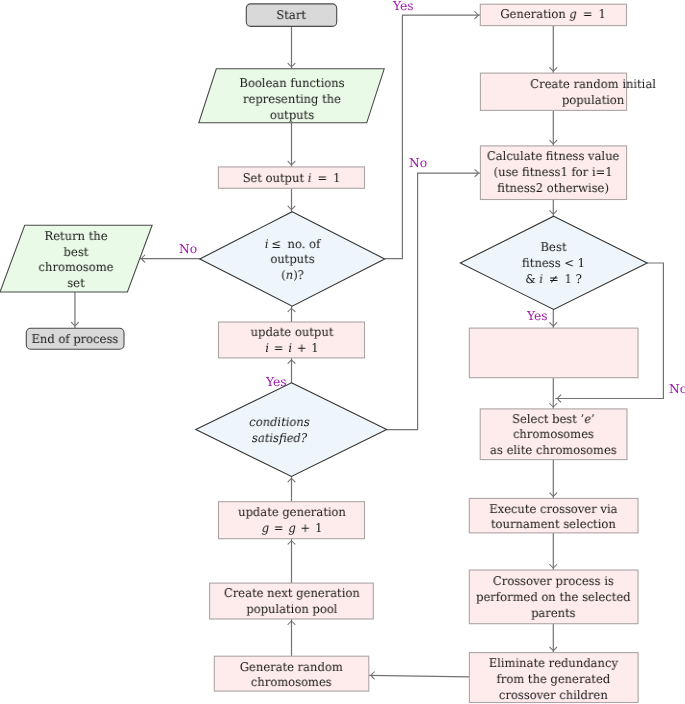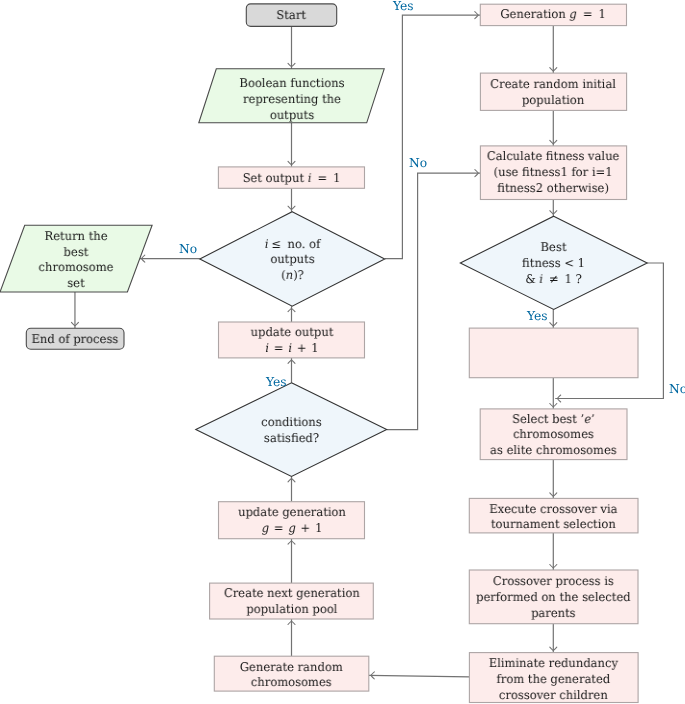--- a/index.html
+++ b/index.html
@@ -3,21 +3,21 @@
 <meta charset="utf-8">
 <style>
   html,body{margin:0;padding:0;background:#ffffff;}
   #page{position:relative;width:685px;height:704px;background:#ffffff;overflow:hidden;
         font-family:"DejaVu Serif",serif;-webkit-font-smoothing:antialiased;text-rendering:geometricPrecision;}
   svg.layer{position:absolute;left:0;top:0;width:685px;height:704px;}
   .tx{position:absolute;display:flex;flex-direction:column;align-items:center;justify-content:center;
       text-align:center;font-size:12px;line-height:15.75px;color:#161616;white-space:nowrap;}
   .tx>div,.tx>span{display:block;width:100%;transform:scaleX(0.962) translateZ(0);}
   .lbl,.tx{will-change:transform;}
-  .lbl{position:absolute;font-size:12.3px;line-height:12px;color:#0369a1;white-space:nowrap;}
+  .lbl{position:absolute;font-size:12.3px;line-height:12px;color:#a21caf;white-space:nowrap;}
   i.mi{font-style:italic;}
 </style>
 </head>
 <body>
 
 <div id="page">
 
 <svg class="layer" viewBox="0 0 685 704" xmlns="http://www.w3.org/2000/svg">
   <defs>
     <marker id="ah" markerWidth="12" markerHeight="12" refX="7.4" refY="6" orient="auto" markerUnits="userSpaceOnUse">
@@ -104,21 +104,21 @@
 
 <div class="tx" style="left:26.3px;top:329.2px;width:97.7px;height:21.1px;">
   <span>End of process</span>
 </div>
 
 <div class="tx" style="left:218.5px;top:323.3px;width:146px;height:35.9px;">
   <div>update output</div>
   <div><i class="mi">i</i><span>  =  </span><i class="mi">i</i><span>  +  1</span></div>
 </div>
 
-<div class="tx" style="left:196px;top:383.8px;width:191px;height:93.6px;">
+<div class="tx" style="left:184px;top:383.8px;width:191px;height:93.6px;font-style:italic;">
   <div>conditions</div>
   <div>satisfied?</div>
 </div>
 
 <div class="tx" style="left:218.5px;top:502.2px;width:146px;height:37px;">
   <div>update generation</div>
   <div><i class="mi">g</i><span>  =  </span><i class="mi">g</i><span>  +  1</span></div>
 </div>
 
 <div class="tx" style="left:209.6px;top:584.1px;width:163.7px;height:35.9px;">
@@ -128,21 +128,21 @@
 
 <div class="tx" style="left:214.3px;top:657.8px;width:154.5px;height:34.9px;">
   <div>Generate random</div>
   <div>chromosomes</div>
 </div>
 
 <div class="tx" style="left:480.2px;top:5.2px;width:146.2px;height:19.9px;">
   <div><span>Generation </span><i class="mi">g</i><span>  =  1</span></div>
 </div>
 
-<div class="tx" style="left:480.4px;top:73.6px;width:146.2px;height:37.3px;">
+<div class="tx" style="left:480.4px;top:73.6px;width:146.2px;height:37.3px;padding-left:40px;">
   <div>Create random initial</div>
   <div>population</div>
 </div>
 
 <div class="tx" style="left:480.4px;top:146.3px;width:146.2px;height:53.6px;">
   <div>Calculate fitness value</div>
   <div>(use fitness1 for i=1</div>
   <div>fitness2 otherwise)</div>
 </div>
 

